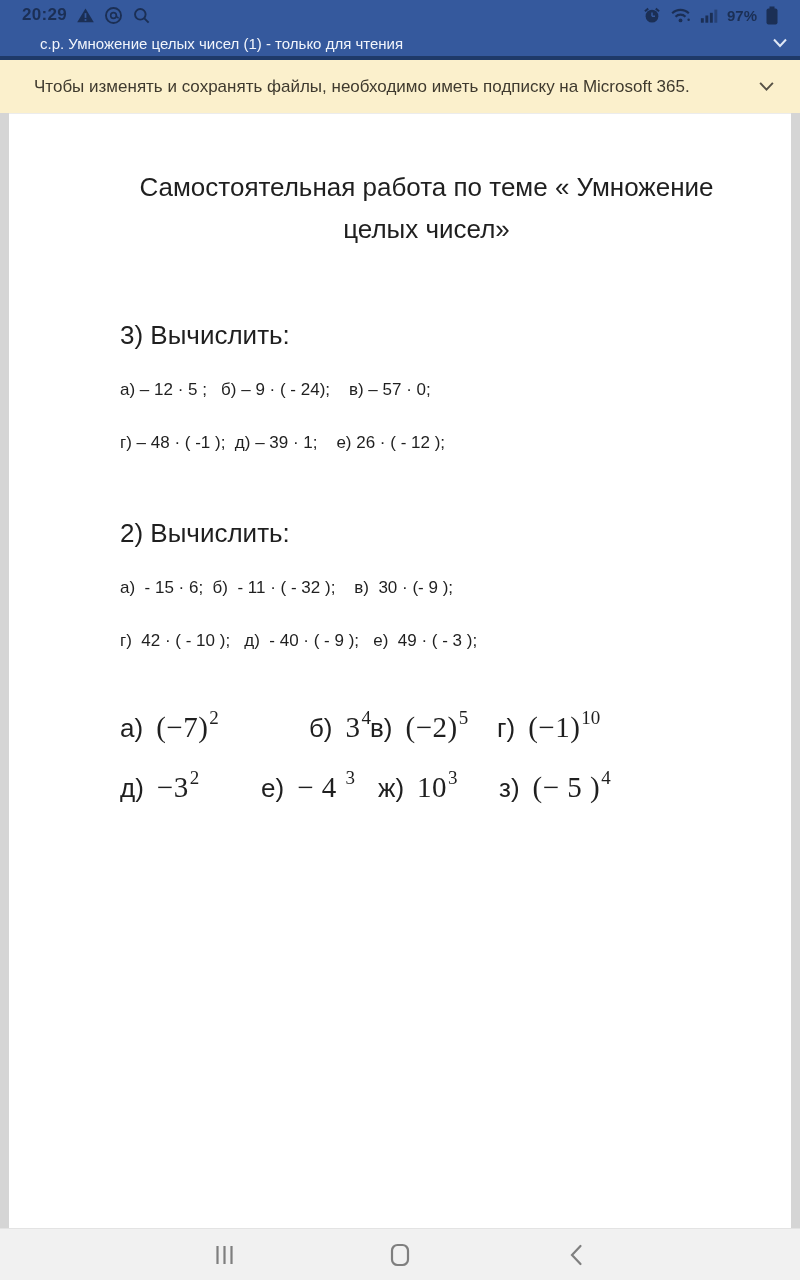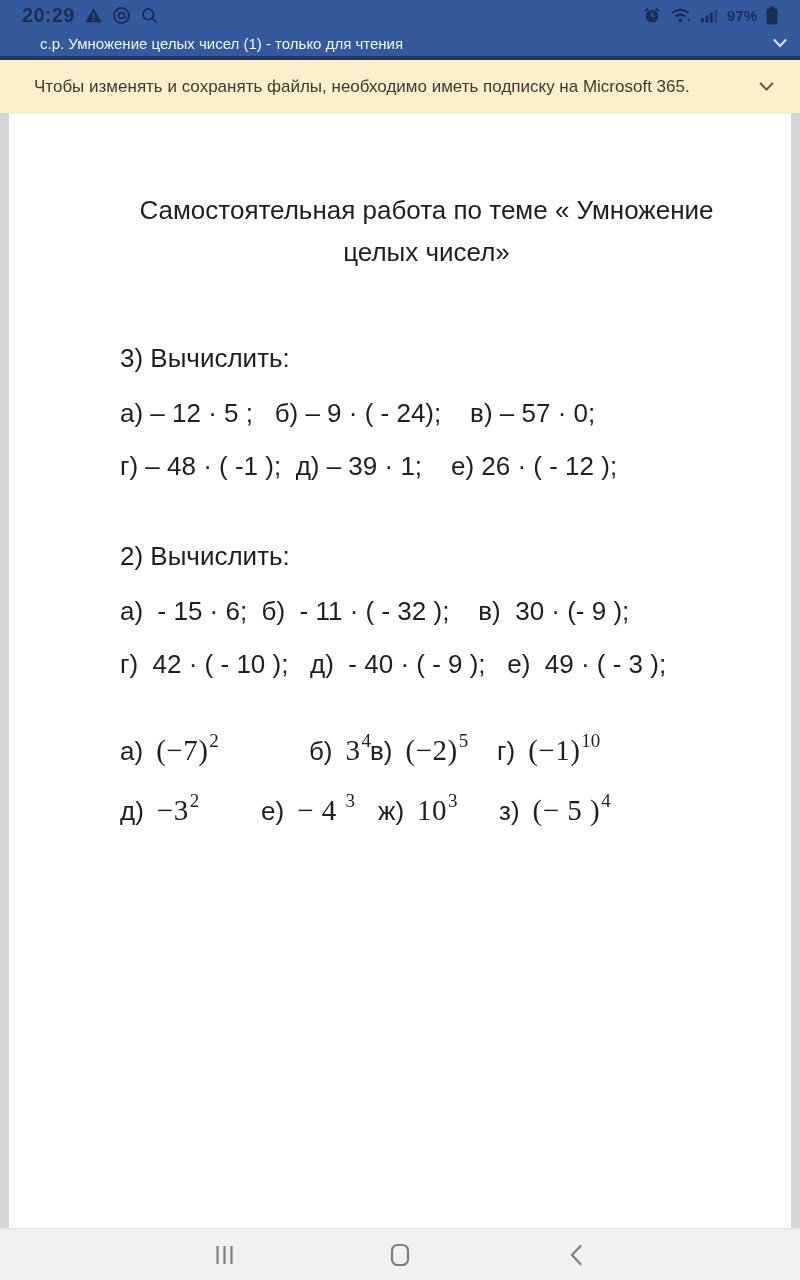--- a/index.html
+++ b/index.html
@@ -16,43 +16,43 @@
   }
   *{margin:0;padding:0;box-sizing:border-box;}
   html,body{width:800px;height:1280px;}
   body{font-family:"Liberation Sans", sans-serif; background:#000;}
   .screen{width:800px;height:1280px;display:flex;flex-direction:column;overflow:hidden;background:var(--doc_gray);}
 
   
   .status-bar{height:30px;background:var(--app_blue);color:var(--status_ink);
     display:flex;align-items:center;justify-content:space-between;padding:0 22px;flex:none;}
   .status-left,.status-right{display:flex;align-items:center;gap:9px;}
-  .status-time{font-size:20px;font-weight:bold;letter-spacing:.3px;}
+  .status-time{font-size:17px;font-weight:bold;letter-spacing:.3px;}
   .status-batt{font-size:15px;font-weight:bold;}
   .sicon{display:inline-flex;align-items:center;}
   .sicon svg{display:block;}
 
   
   .title-bar{height:26px;background:var(--app_blue);display:flex;align-items:center;flex:none;position:relative;}
   .title-bar-text{flex:1;text-align:left;color:#f2f5fb;font-size:15px;padding-left:40px;
     white-space:nowrap;overflow:hidden;text-overflow:ellipsis;}
   .title-chevron{width:40px;flex:none;display:flex;justify-content:center;align-items:center;cursor:pointer;}
   .bar-divider{height:4px;background:var(--app_blue_dark);flex:none;}
 
   
   .banner{height:53px;background:var(--banner_bg);display:flex;align-items:center;flex:none;padding:0 14px 0 34px;cursor:pointer;justify-content:flex-end;}
   .banner-text{flex:1;font-size:17px;color:var(--banner_ink);}
   .banner-chevron{width:40px;display:flex;justify-content:center;align-items:center;}
 
   
   .doc-area{flex:1;background:var(--doc_gray);padding:0 9px;overflow:hidden;}
-  .page{background:var(--page_white);height:100%;padding:75px 58px 0 111px;border-top:1px solid #ececec;color:var(--doc_ink);}
+  .page{background:var(--page_white);height:100%;padding:52px 58px 0 111px;border-top:1px solid #ececec;color:var(--doc_ink);}
   .doc-title{font-size:26px;line-height:42px;text-align:center;margin:0 0 0 0;}
   .section-heading{font-size:26px;line-height:29px;margin-bottom:26px;}
-  .prob-line{font-size:26px;line-height:28px;margin-bottom:25px;white-space:pre-wrap;}
+  .prob-line{font-size:17px;line-height:28px;margin-bottom:25px;white-space:pre-wrap;}
   .sec1{margin-top:71px;}
   .sec2{margin-top:62px;}
   .sec3{margin-top:54px;}
 
   .math-row{display:flex;align-items:baseline;font-family:"Liberation Serif", serif;font-size:29px;margin-bottom:24px;height:36px;}
   .math-item{flex:none;white-space:pre;}
   .math-item .label{font-family:"Liberation Sans", sans-serif;font-size:26px;margin-right:13px;}
   .math-item .base{letter-spacing:.5px;}
   .math-item sup{font-size:19px;position:relative;top:-2px;left:1px;}
   .row-a .math-item:nth-child(1){width:144px;}

